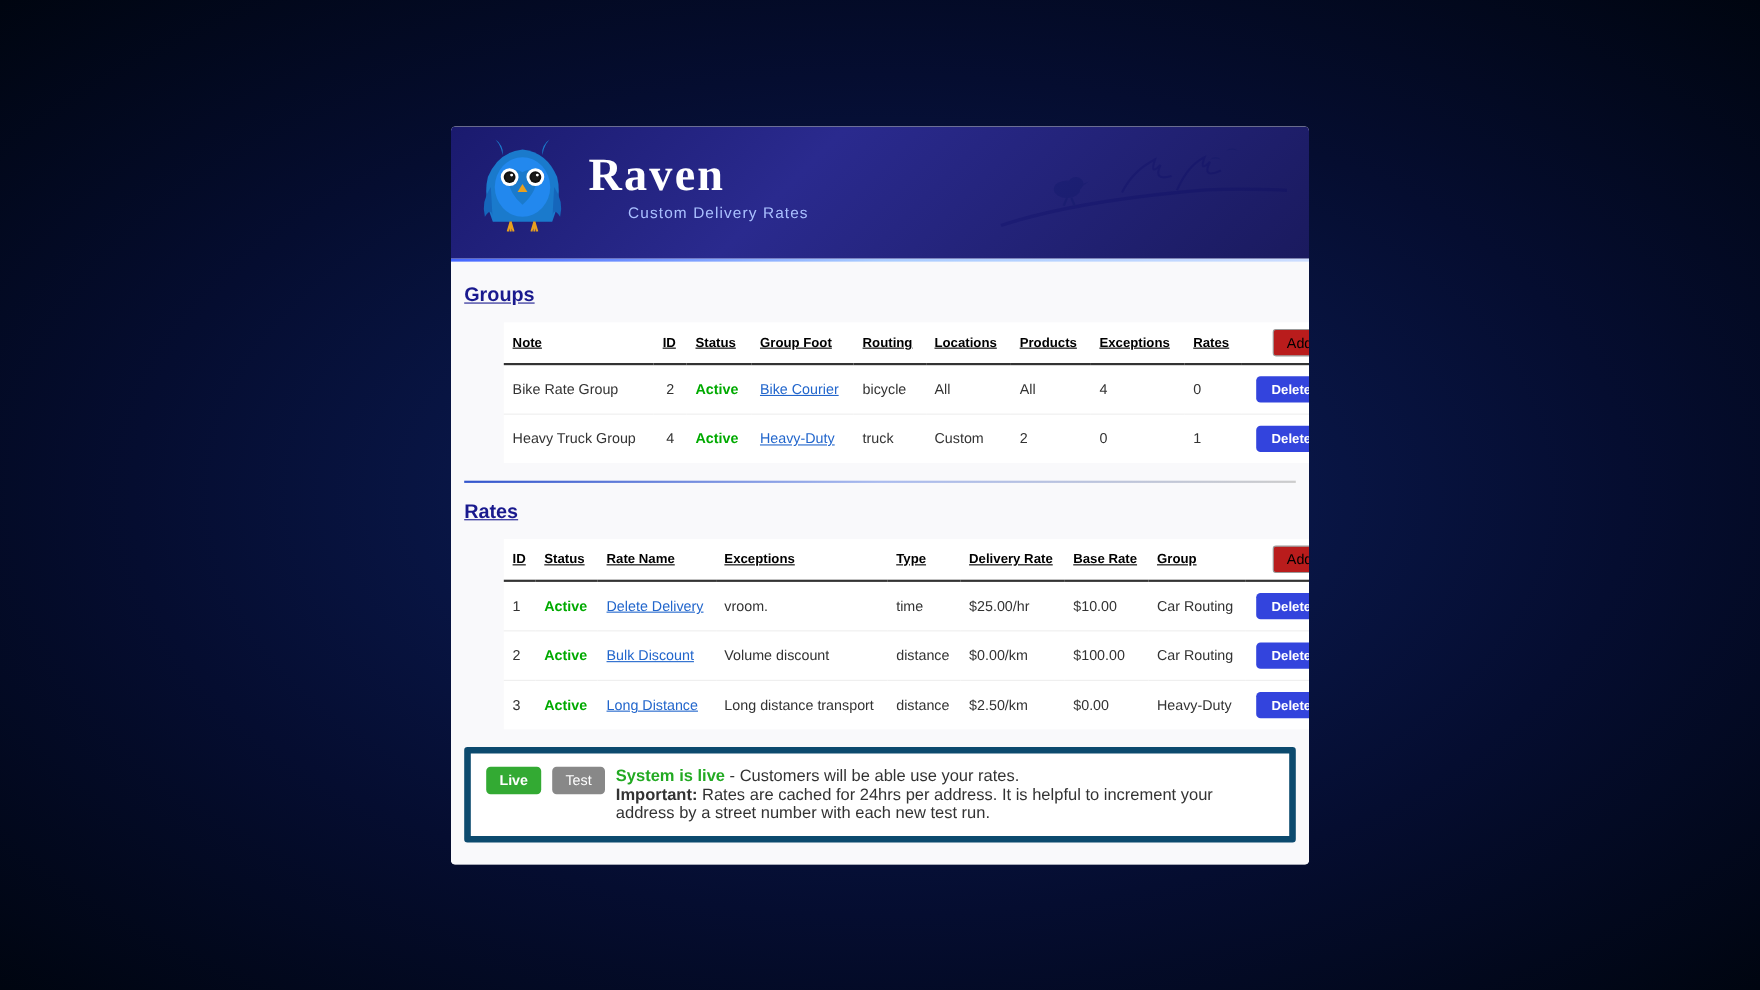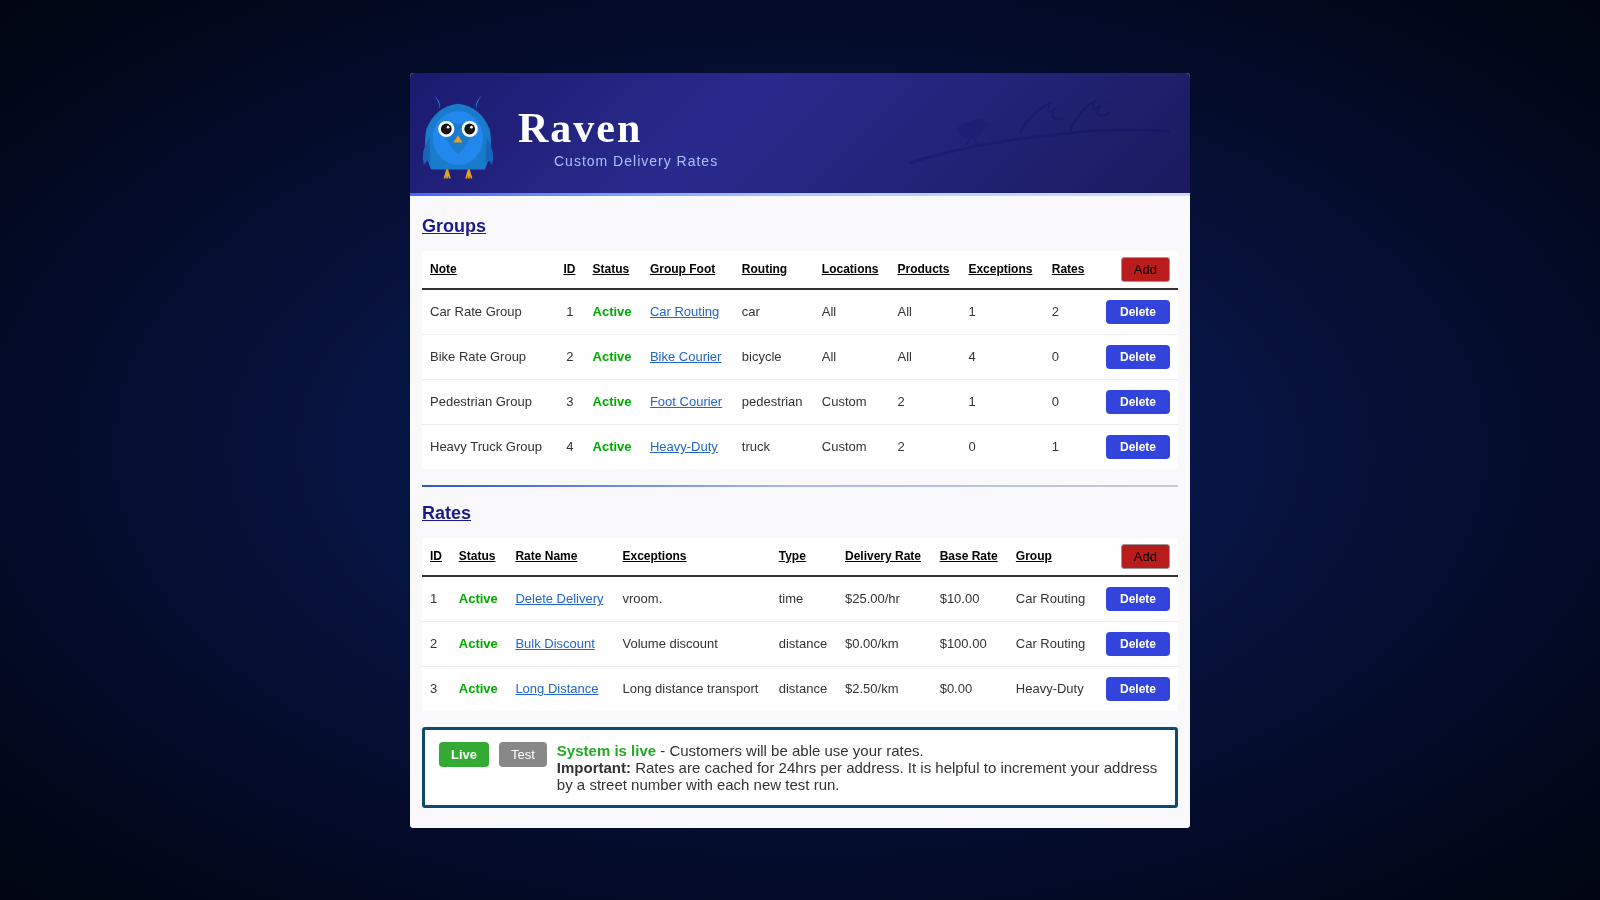--- a/index.html
+++ b/index.html
@@ -17,22 +17,22 @@
       width: 780px;
       background: #fff;
       border-radius: 4px;
       overflow: hidden;
     }
     .header {
       background: linear-gradient(135deg, #1a1a6e 0%, #2a2a8e 40%, #1a1a5e 100%);
       position: relative;
       height: 120px;
       display: flex;
-      align-items: flex-end;
-      padding: 10px 3px;
+      align-items: flex-start;
+      padding: 10px 20px;
       overflow: hidden;
     }
     .header-bird-silhouette {
       position: absolute;
       right: 20px;
       top: 10px;
       opacity: 0.4;
     }
     .header-logo {
       display: flex;
@@ -74,20 +74,21 @@
       font-weight: bold;
       color: #1a1a8e;
       text-decoration: underline;
       margin-bottom: 14px;
     }
     table {
       width: 100%;
       border-collapse: collapse;
       background: white;
       font-size: 13px;
+      margin-left: 36px;
     }
     thead tr {
       border-bottom: 2px solid #333;
     }
     th {
       text-align: left;
       padding: 6px 8px;
       font-weight: bold;
       font-size: 12px;
       text-decoration: underline;
@@ -133,21 +134,21 @@
       margin: 16px 0;
     }
     .footer-bar {
       display: flex;
       align-items: flex-start;
       gap: 10px;
       margin-top: 16px;
       padding: 12px 14px;
       background: white;
       border-radius: 3px;
-      border: 3px solid #0c4a6e;
+      border: 6px solid #0c4a6e;
     }
     .btn-live {
       background: #33aa33;
       color: white;
       border: none;
       padding: 5px 12px;
       border-radius: 4px;
       font-weight: bold;
       font-size: 13px;
       cursor: pointer;
@@ -257,57 +258,29 @@
             <th><span>Locations</span></th>
             <th><span>Products</span></th>
             <th><span>Exceptions</span></th>
             <th><span>Rates</span></th>
             <th class="add-btn-cell">
               <button class="btn-add">Add</button>
             </th>
           </tr>
         </thead>
         <tbody id="groups-tbody">
-        <tr>
-      <td>Car Rate Group</td>
-      <td style="text-align:center">1</td>
-      <td class="status-active">Active</td>
-      <td><span class="link-green">Car Routing</span></td>
-      <td>car</td>
-      <td>All</td>
-      <td>All</td>
-      <td>1</td>
-      <td>2</td>
-      <td style="text-align:right">
-        <button class="btn-delete">Delete</button>
-      </td>
-    </tr>
             <tr>
       <td>Bike Rate Group</td>
       <td style="text-align:center">2</td>
       <td class="status-active">Active</td>
       <td><span class="link-green">Bike Courier</span></td>
       <td>bicycle</td>
       <td>All</td>
       <td>All</td>
       <td>4</td>
-      <td>0</td>
-      <td style="text-align:right">
-        <button class="btn-delete">Delete</button>
-      </td>
-    </tr>
-            <tr>
-      <td>Pedestrian Group</td>
-      <td style="text-align:center">3</td>
-      <td class="status-active">Active</td>
-      <td><span class="link-green">Foot Courier</span></td>
-      <td>pedestrian</td>
-      <td>Custom</td>
-      <td>2</td>
-      <td>1</td>
       <td>0</td>
       <td style="text-align:right">
         <button class="btn-delete">Delete</button>
       </td>
     </tr>
             <tr>
       <td>Heavy Truck Group</td>
       <td style="text-align:center">4</td>
       <td class="status-active">Active</td>
       <td><span class="link-green">Heavy-Duty</span></td>

